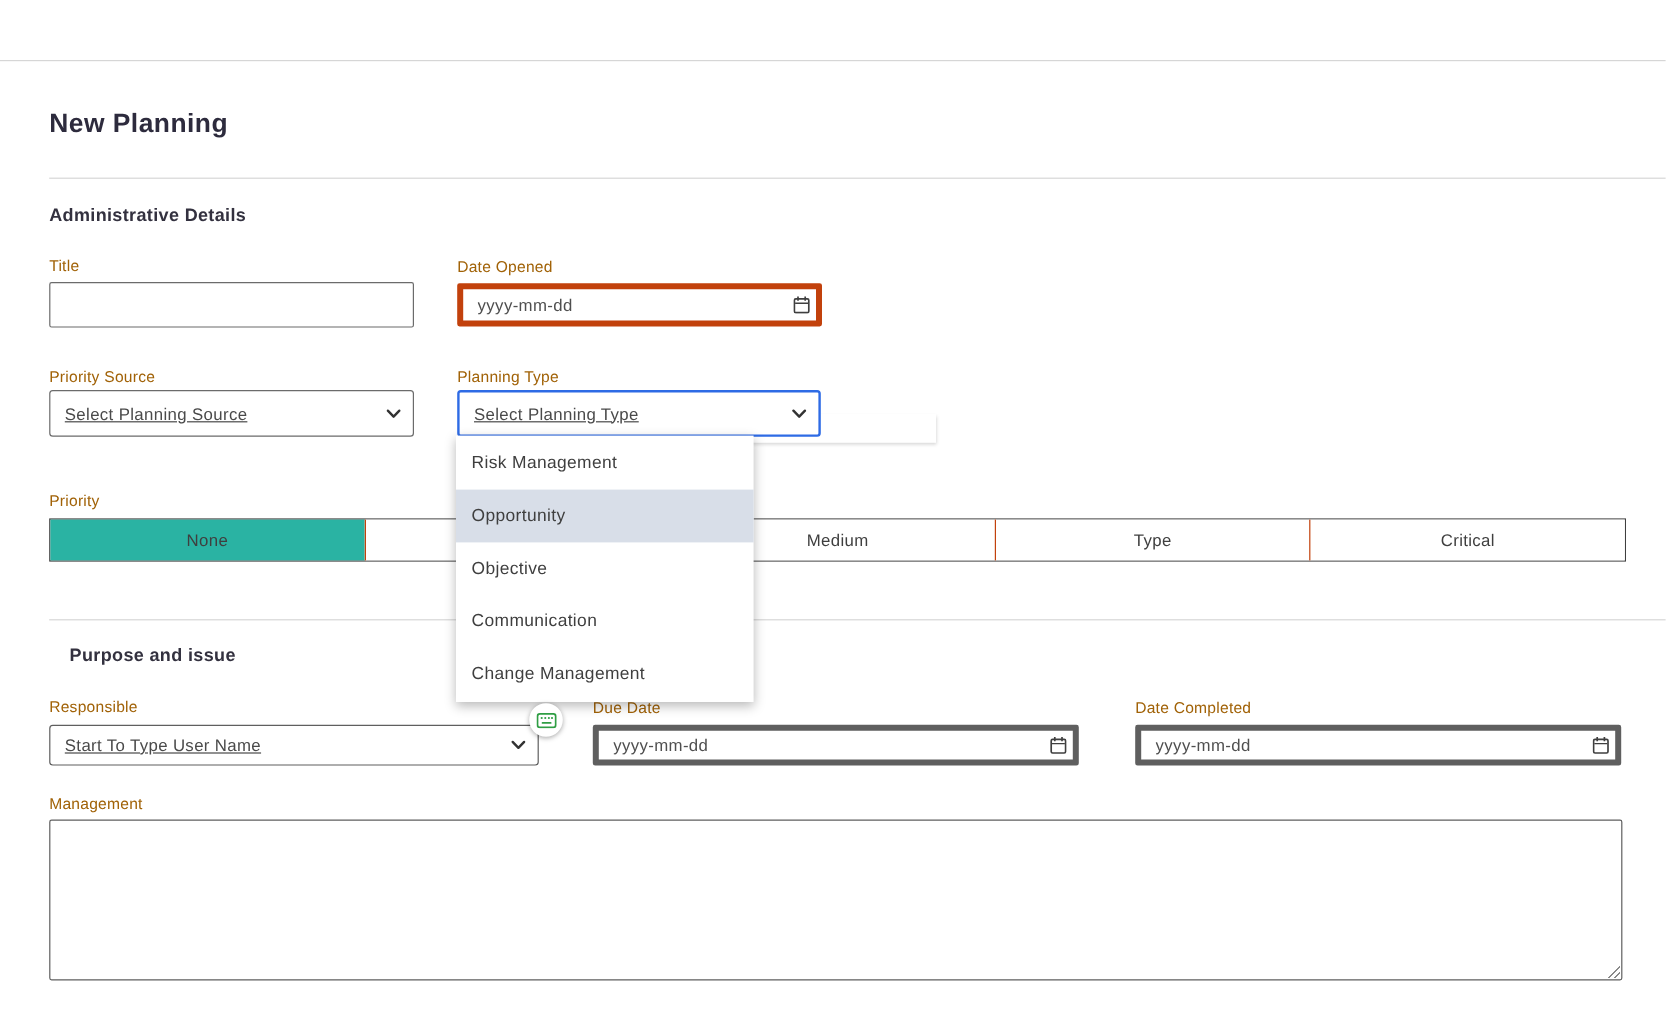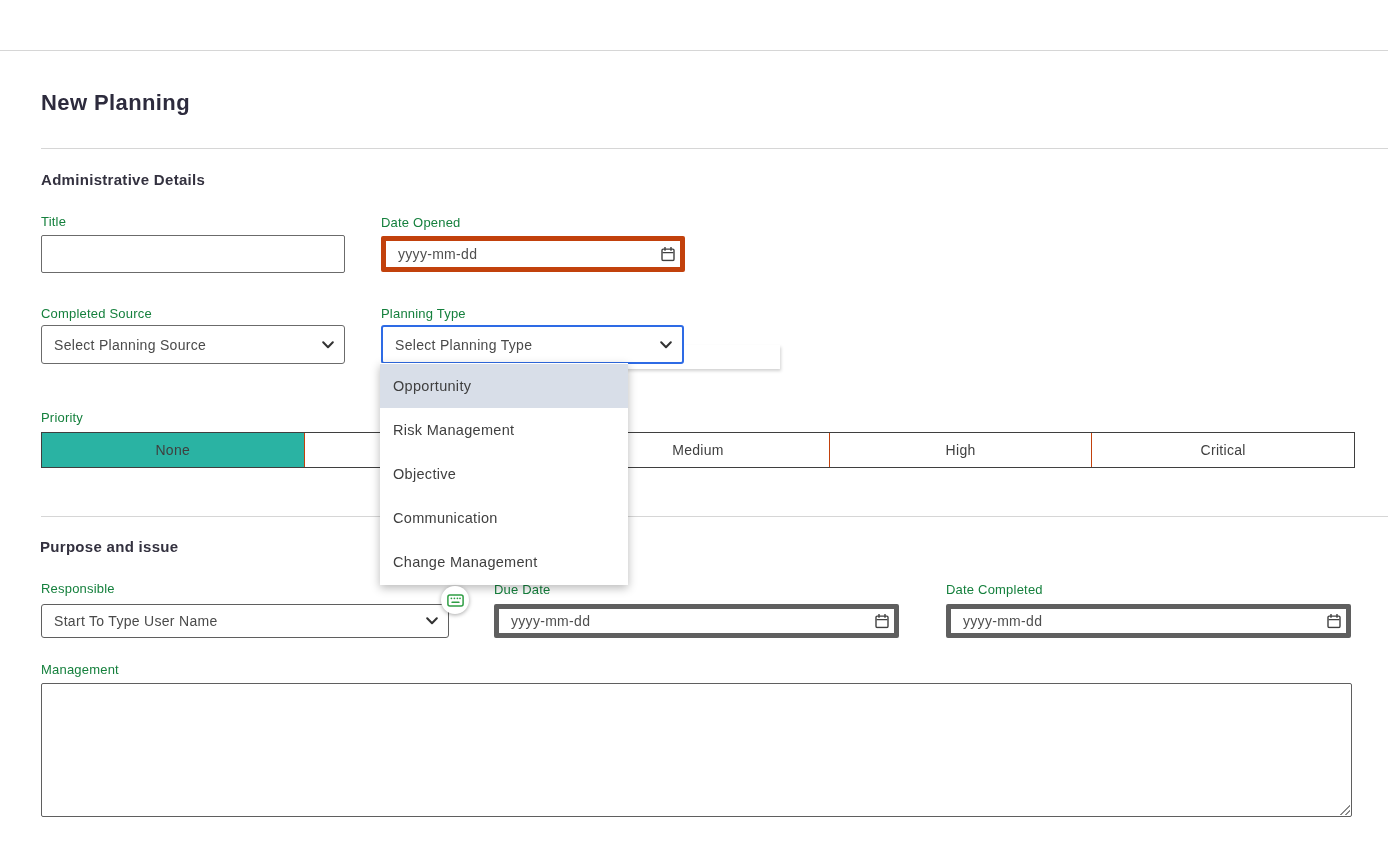--- a/index.html
+++ b/index.html
@@ -5,37 +5,37 @@
   * { margin:0; padding:0; box-sizing:border-box; }
   html,body { width:1388px; height:842px; background:#ffffff; overflow:hidden;
               font-family:"Liberation Sans","DejaVu Sans",sans-serif; color:#3f3d49; }
 
   .hairline { position:absolute; height:1px; background:#d6d6d6; }
 
   .page-title { position:absolute; left:41px; top:90px; font-size:22px; font-weight:700;
                 color:#2d2b3d; letter-spacing:0.4px; }
   .section-heading { position:absolute; font-size:15px; font-weight:700; color:#33313f; letter-spacing:0.3px; }
 
-  .field-label { position:absolute; font-size:13px; color:#15803d; letter-spacing:0.2px; }
+  .field-label { position:absolute; font-size:13px; color:#a16207; letter-spacing:0.2px; }
 
   .text-input { position:absolute; border:1px solid #6b6b6b; border-radius:2px; background:#fff;
                 font-family:inherit; font-size:14px; color:#444; letter-spacing:0.3px;
                 padding:0 12px; outline:none; }
   .text-input::placeholder { color:#4f4f4f; opacity:1; }
 
   .date-wrap { position:absolute; }
   .date-wrap input { width:100%; height:100%; border:5px solid #c2410c; border-radius:2px;
                      font-family:inherit; font-size:14px; color:#4f4f4f; letter-spacing:0.3px;
                      padding:0 34px 0 12px; outline:none; }
   .date-wrap input::placeholder { color:#4f4f4f; opacity:1; }
   .date-wrap .cal { position:absolute; right:10px; top:50%; transform:translateY(-50%); line-height:0; }
 
   .select-box { position:absolute; background:#fff; border:1px solid #6b6b6b; border-radius:3px;
                 display:flex; align-items:center; justify-content:space-between;
-                padding:0 10px 0 12px; font-size:14px; color:#4a4a4a; letter-spacing:0.3px; cursor:default; }
+                padding:0 10px 0 12px; font-size:14px; color:#4a4a4a; letter-spacing:0.3px; cursor:default;text-decoration:underline; }
   .select-box.focused { border:2px solid #2e6be5; }
   .select-box .chev { line-height:0; flex:0 0 auto; margin-left:8px; }
 
   .popup-strip { position:absolute; left:578px; top:345px; width:202px; height:24px; background:#fff;
                  box-shadow:1px 2px 3px rgba(0,0,0,0.18); z-index:2; }
 
   .dropdown { position:absolute; left:380px; top:363px; width:248px; background:#fff; z-index:5;
               box-shadow:0 3px 9px rgba(0,0,0,0.28); padding:1px 0; }
   .dropdown .opt { height:44px; display:flex; align-items:center; padding-left:13px;
                    font-size:14.5px; color:#3f3f3f; letter-spacing:0.3px; cursor:default; }
@@ -82,21 +82,21 @@
   <span class="cal">
     <svg width="14" height="15" viewBox="0 0 14 15">
         <rect x="1" y="2.6" width="12" height="11.4" rx="1.2" fill="none" stroke="#3f3f3f" stroke-width="1.4"></rect>
         <line x1="4" y1="0.6" x2="4" y2="4.2" stroke="#3f3f3f" stroke-width="1.4"></line>
         <line x1="10" y1="0.6" x2="10" y2="4.2" stroke="#3f3f3f" stroke-width="1.4"></line>
         <line x1="1.6" y1="6.2" x2="12.4" y2="6.2" stroke="#3f3f3f" stroke-width="1.2"></line>
       </svg>
   </span>
 </div>
 
-<div class="field-label" style="left:41px; top:306px;">Completed Source</div>
+<div class="field-label" style="left:41px; top:306px;">Priority Source</div>
 <div class="select-box" style="left:41px; top:325px; width:304px; height:39px;">
   <span>Select Planning Source</span>
   <span class="chev">
     <svg width="12" height="8" viewBox="0 0 12 8">
         <polyline points="1.2,1.2 6,6.2 10.8,1.2" fill="none" stroke="#333" stroke-width="2" stroke-linecap="round" stroke-linejoin="round"></polyline>
       </svg>
   </span>
 </div>
 
 <div class="field-label" style="left:381px; top:306px;">Planning Type</div>
@@ -104,39 +104,39 @@
 <div class="select-box focused z3" style="left:381px; top:325px; width:303px; height:39px;gap:48px;">
   <span>Select Planning Type</span>
   <span class="chev">
     <svg width="12" height="8" viewBox="0 0 12 8">
         <polyline points="1.2,1.2 6,6.2 10.8,1.2" fill="none" stroke="#333" stroke-width="2" stroke-linecap="round" stroke-linejoin="round"></polyline>
       </svg>
   </span>
 </div>
 
 <div class="dropdown">
+  <div class="opt">Risk Management</div>
   <div class="opt highlighted">Opportunity</div>
-  <div class="opt">Risk Management</div>
   <div class="opt">Objective</div>
   <div class="opt">Communication</div>
   <div class="opt">Change Management</div>
 </div>
 
 <div class="field-label" style="left:41px; top:410px;">Priority</div>
 <div class="priority-group">
   <div class="priority-seg selected">None</div>
   <div class="priority-seg">Low</div>
   <div class="priority-seg">Medium</div>
-  <div class="priority-seg">High</div>
+  <div class="priority-seg">Type</div>
   <div class="priority-seg">Critical</div>
 </div>
 
 <div class="hairline" style="top:516px; left:41px; right:0;"></div>
 
-<div class="section-heading" style="left:40px; top:538px;">Purpose and issue</div>
+<div class="section-heading" style="left:58px; top:538px;">Purpose and issue</div>
 
 <div class="field-label" style="left:41px; top:581px;">Responsible</div>
 <div class="select-box" style="left:41px; top:604px; width:408px; height:34px; border-color:#5f5f5f;">
   <span>Start To Type User Name</span>
   <span class="chev">
     <svg width="12" height="8" viewBox="0 0 12 8">
         <polyline points="1.2,1.2 6,6.2 10.8,1.2" fill="none" stroke="#333" stroke-width="2" stroke-linecap="round" stroke-linejoin="round"></polyline>
       </svg>
   </span>
 </div>

